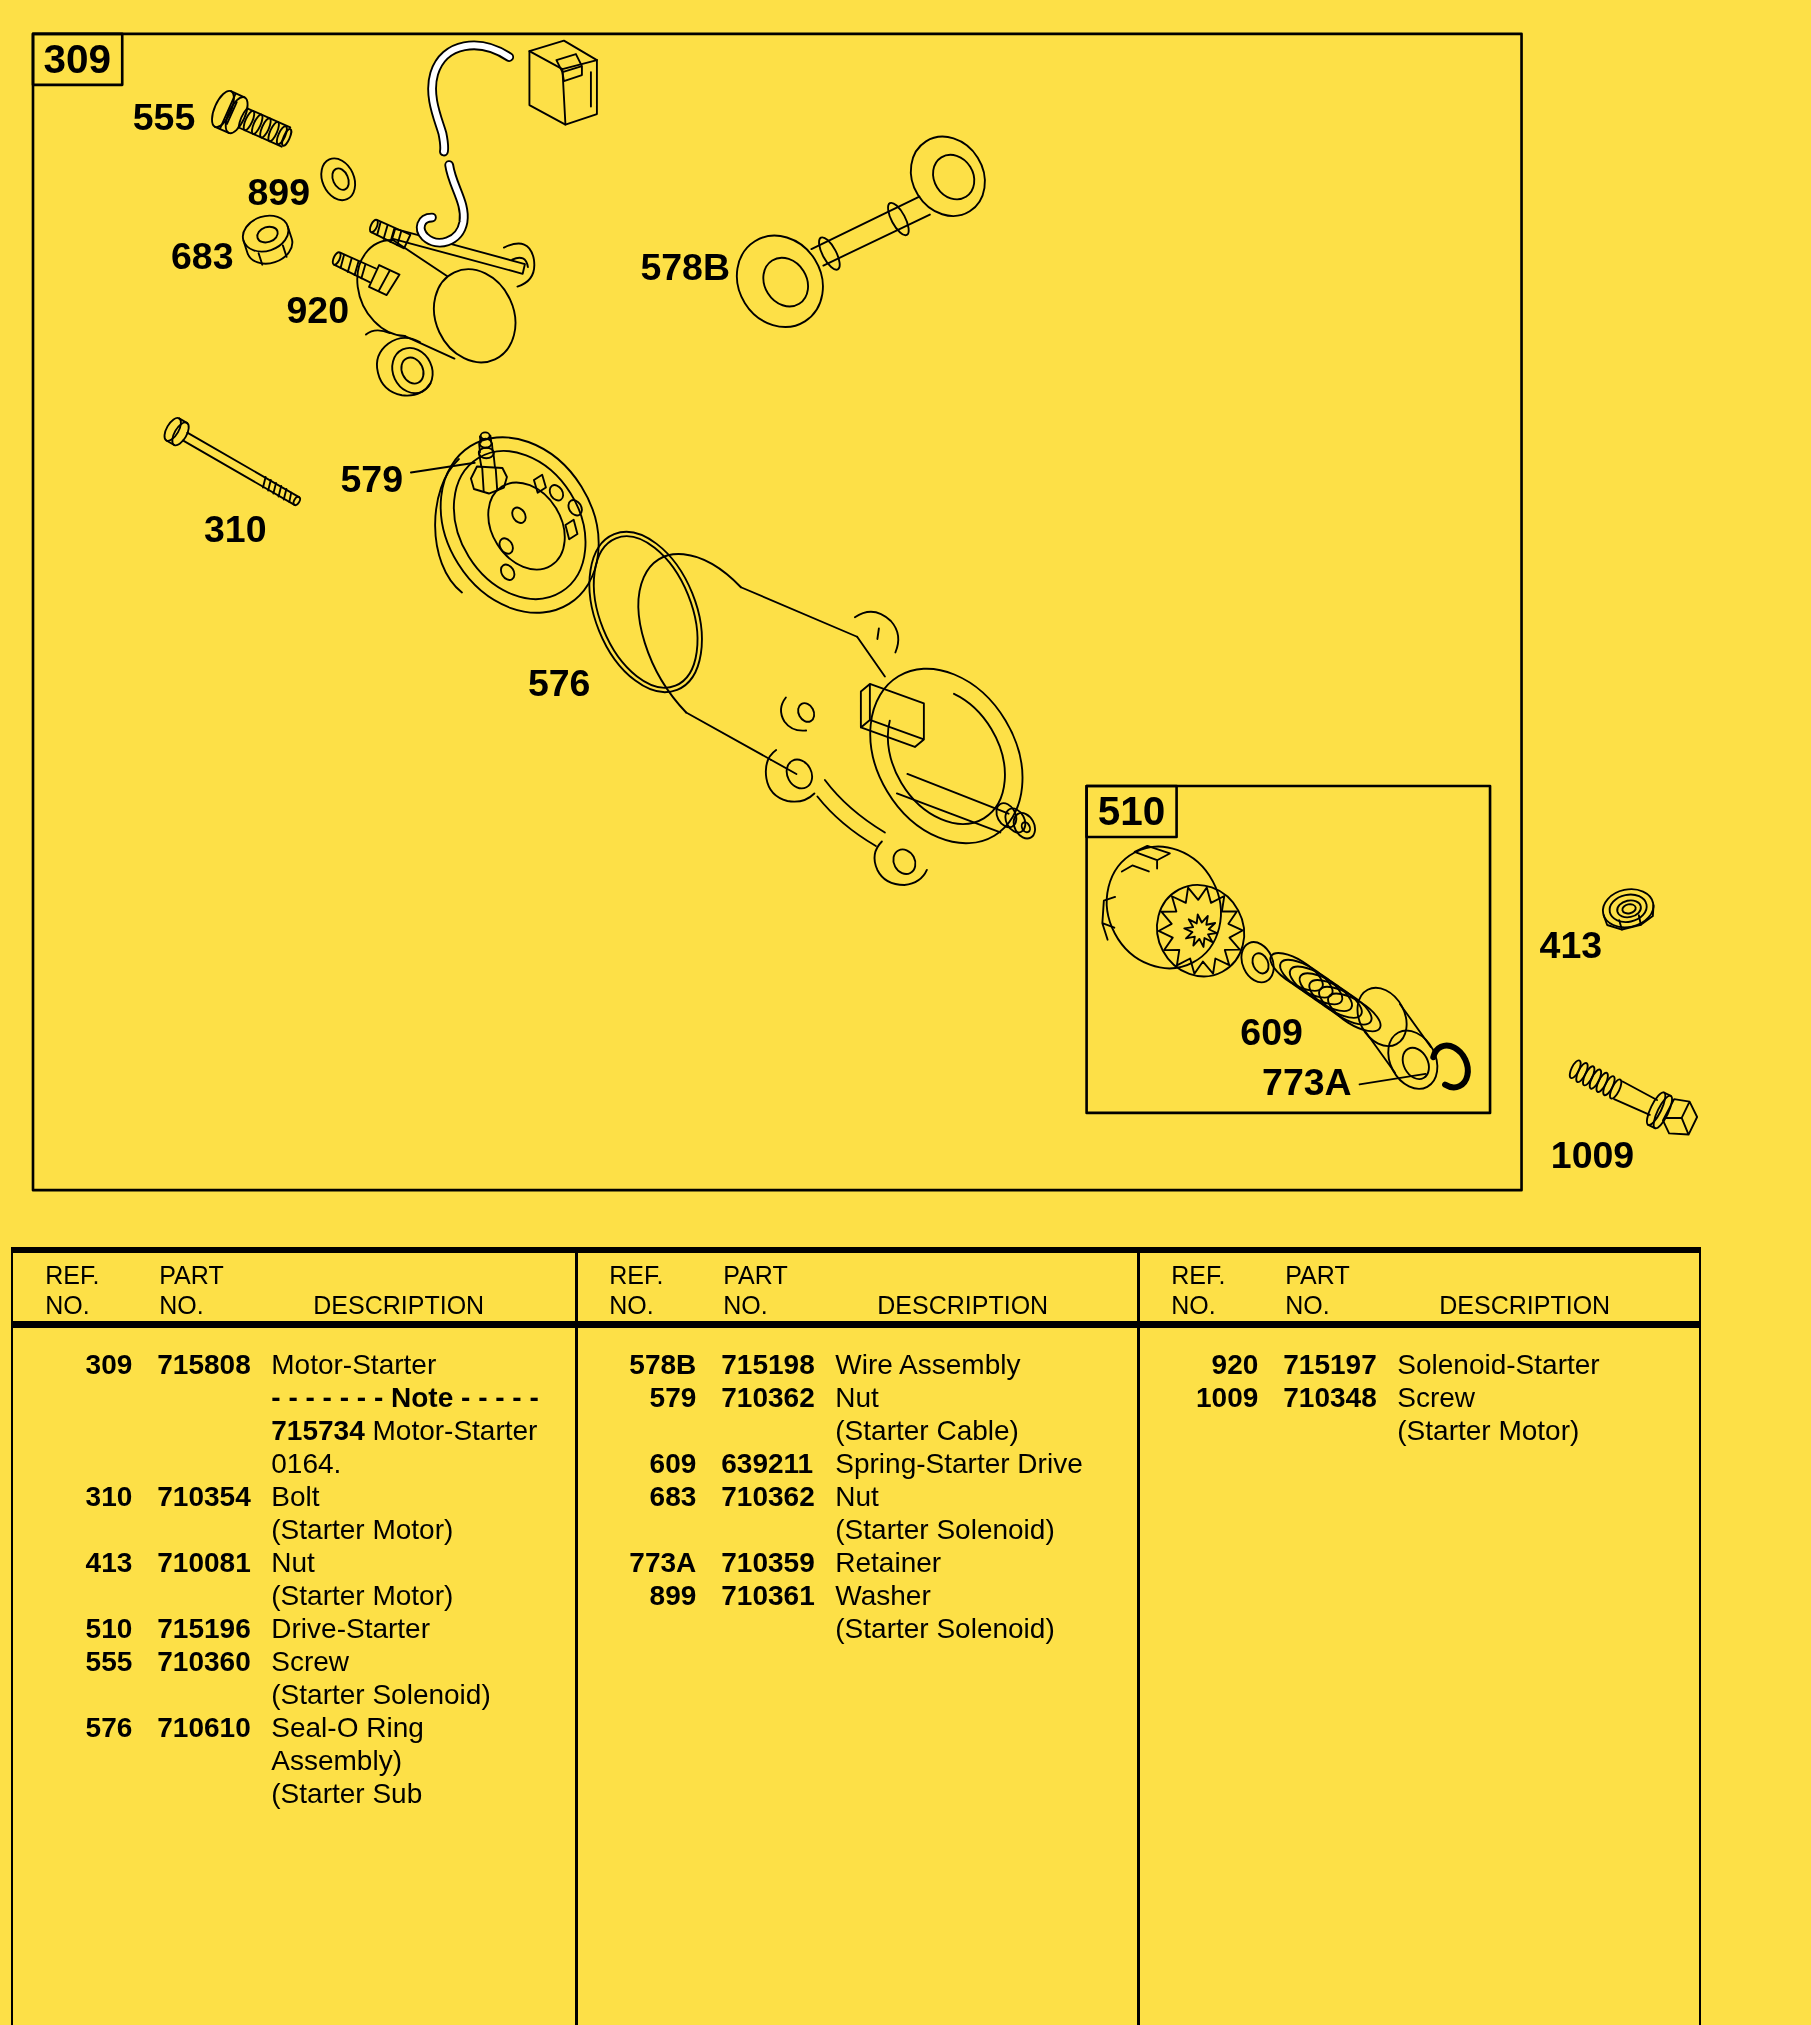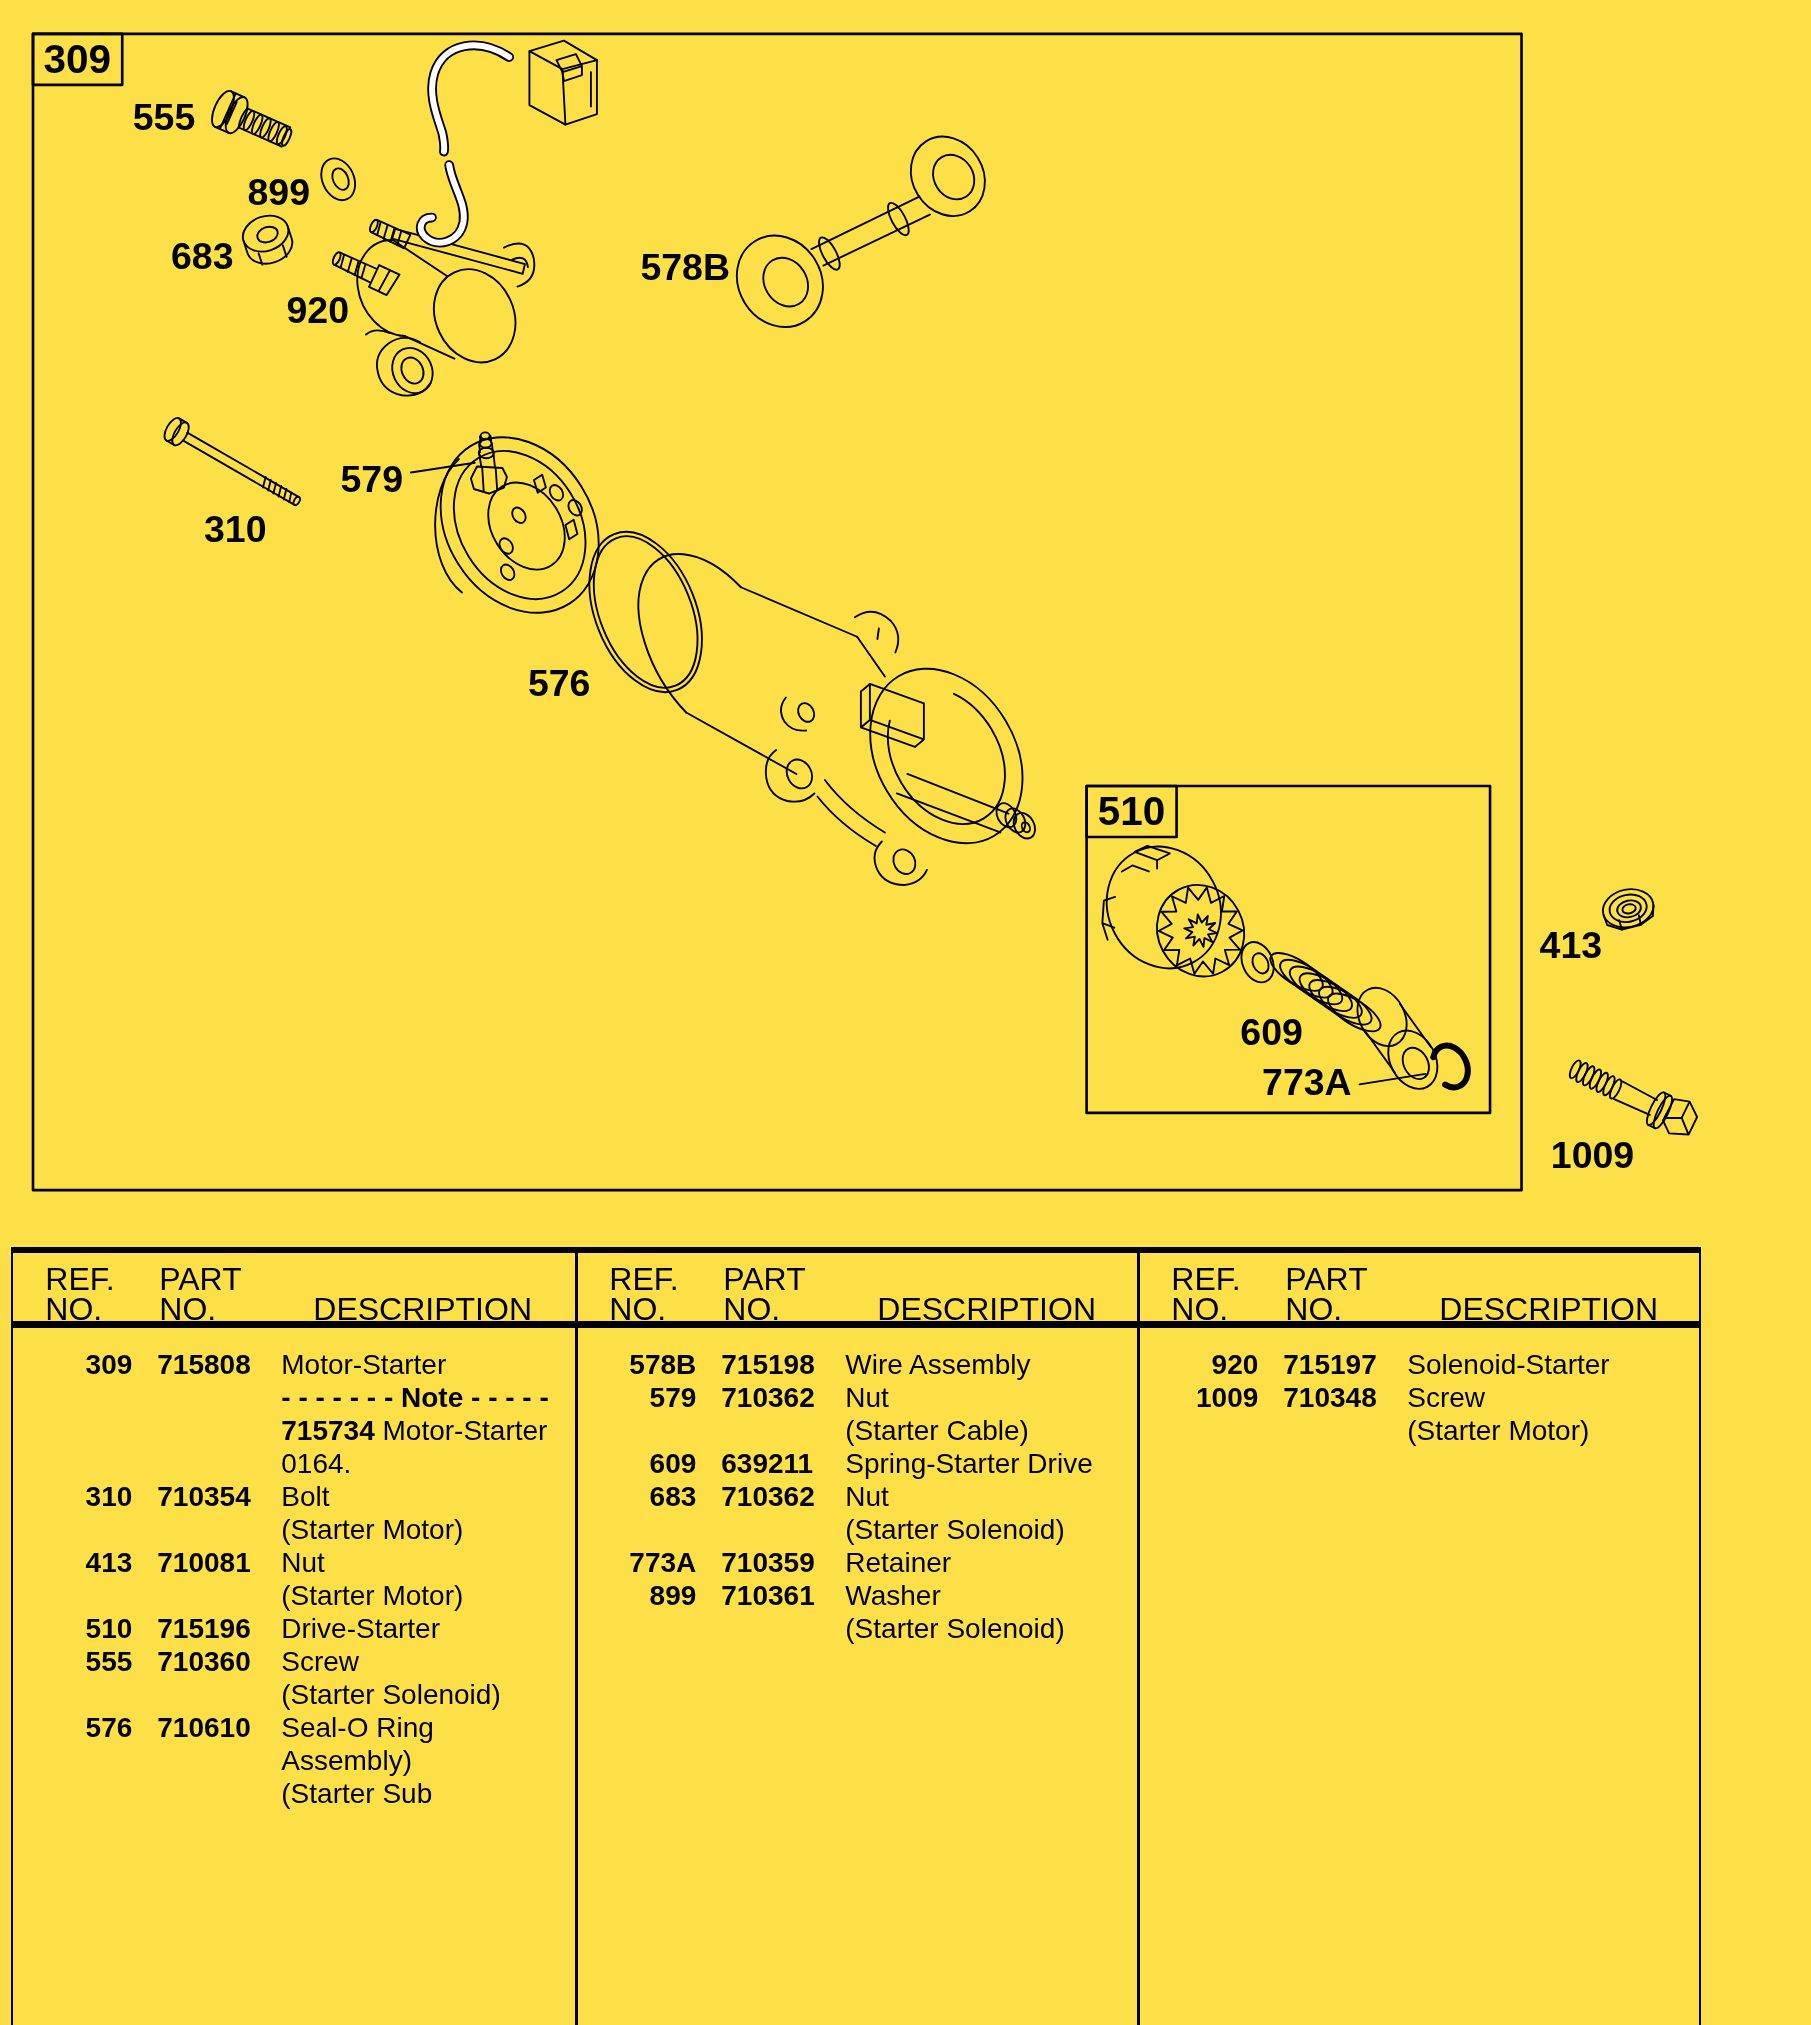--- a/index.html
+++ b/index.html
@@ -9,31 +9,31 @@
   svg .callout{font-size:50px;}
   svg .boxlabel{font-size:54px;text-anchor:middle;}
   
   .parts-table{position:absolute;left:11.3px;top:1247px;width:1686px;height:778px;
                border-top:6.8px solid #000;border-left:2.3px solid #000;border-right:2.3px solid #000;}
   .hdr-sep{position:absolute;left:0;top:68px;width:100%;height:6.8px;background:#000;}
   .vdiv{position:absolute;top:0;width:2.3px;height:778px;background:#000;}
   .vdiv.d1{left:562px;} .vdiv.d2{left:1124px;}
   .tcol{position:absolute;top:0;height:778px;width:560px;}
   .tcol.c1{left:0;} .tcol.c2{left:564px;} .tcol.c3{left:1126px;}
-  .thead{position:absolute;top:0;left:0;width:100%;height:75px;font-size:32px;padding-left:18px;}
+  .thead{position:absolute;top:0;left:0;width:100%;height:75px;font-size:25px;padding-left:18px;}
   .thead .rf1{position:absolute;left:32px;top:7.5px;}
   .thead .rf2{position:absolute;left:32px;top:38px;}
   .thead .pt1{position:absolute;left:146px;top:7.5px;}
   .thead .pt2{position:absolute;left:146px;top:38px;}
   .thead .dsc{position:absolute;left:300px;top:38px;}
   .rows{position:absolute;left:0;top:95px;width:100%;}
   .line{position:relative;height:33px;line-height:33px;font-size:28px;white-space:nowrap;}
   .line .ref{position:absolute;left:0;width:119px;text-align:right;font-weight:bold;}
   .line .part{position:absolute;left:144px;font-weight:bold;}
-  .line .desc{position:absolute;left:268px;font-weight:normal;}
+  .line .desc{position:absolute;left:258px;font-weight:normal;}
   .line .desc.bold{font-weight:bold;}
   .line .desc b{font-weight:bold;}
 </style>
 </head>
 <body>
 
 <div class="page">
 
   <svg viewBox="0 0 2415 1620" width="1811" height="1215" style="position:absolute;left:0;top:0" stroke="#000" fill="none" stroke-width="2.5" stroke-linecap="round" stroke-linejoin="round">
 

